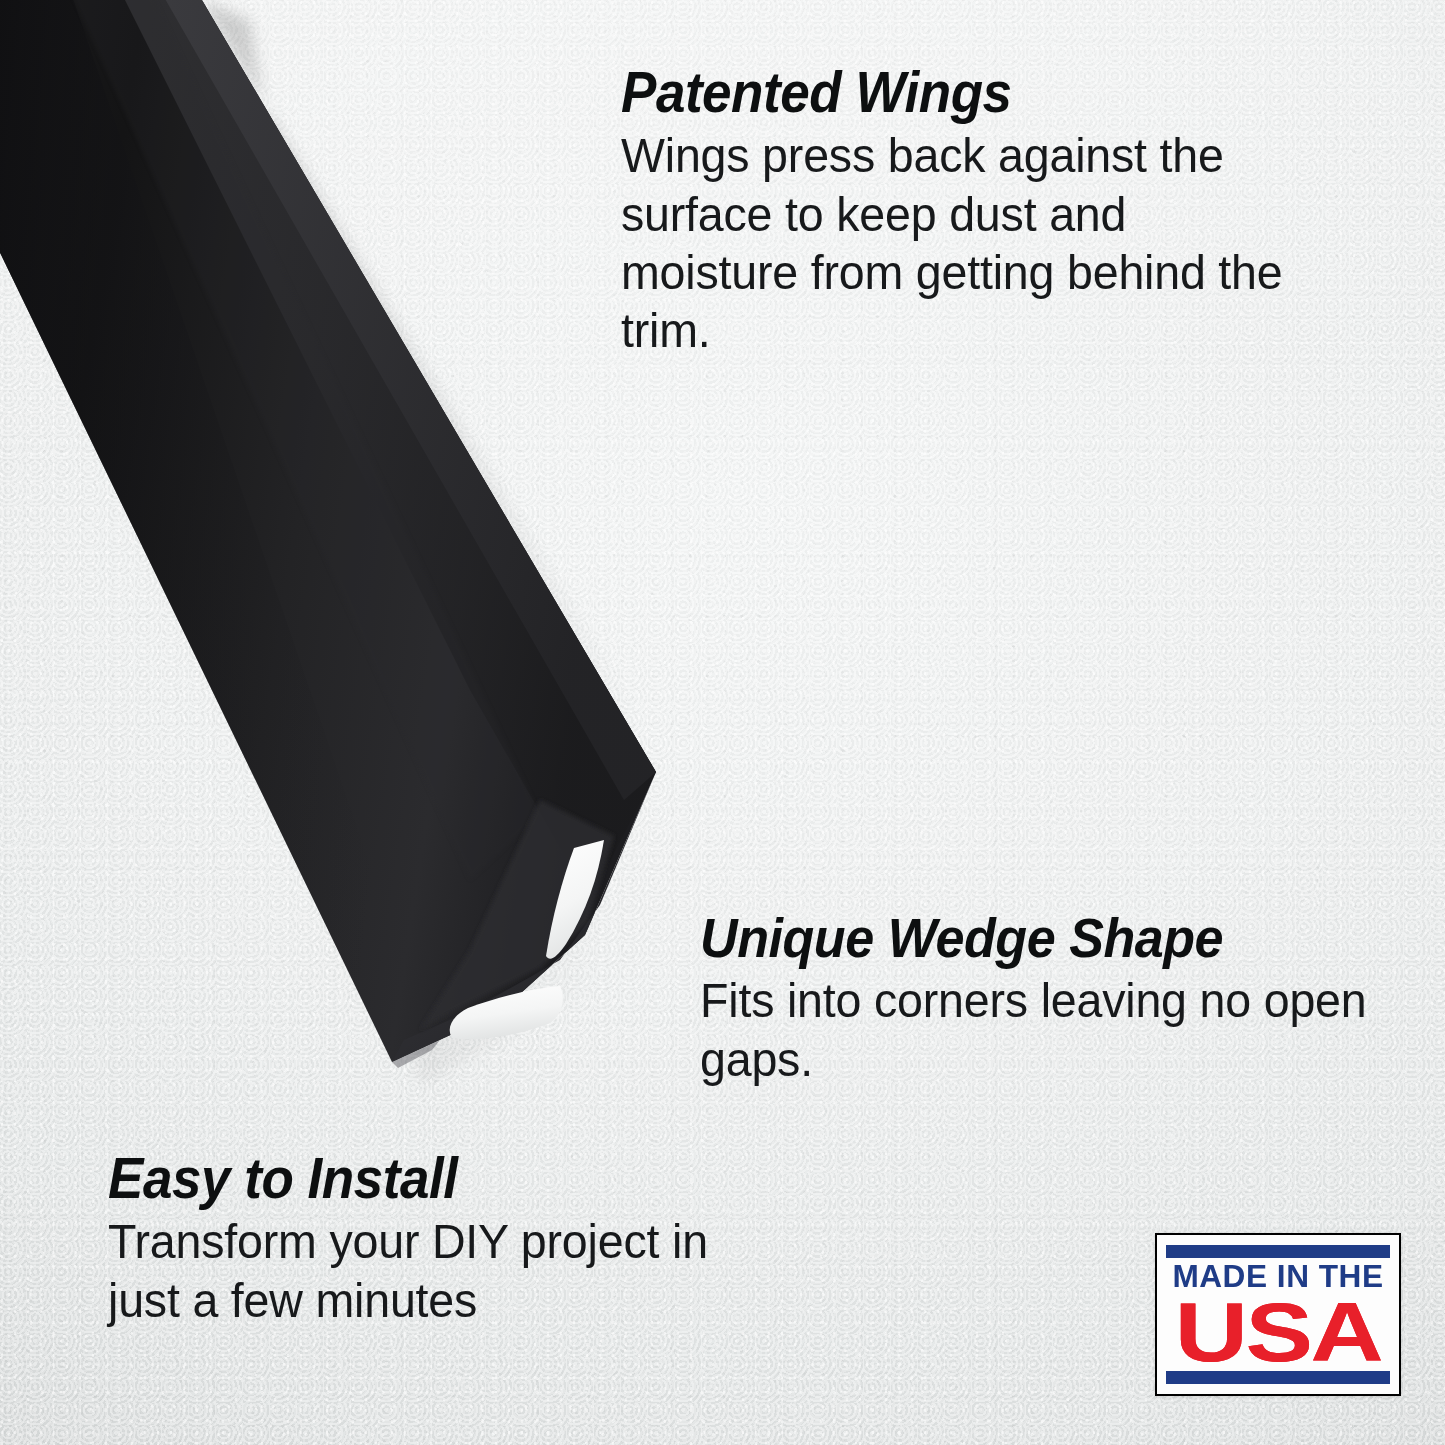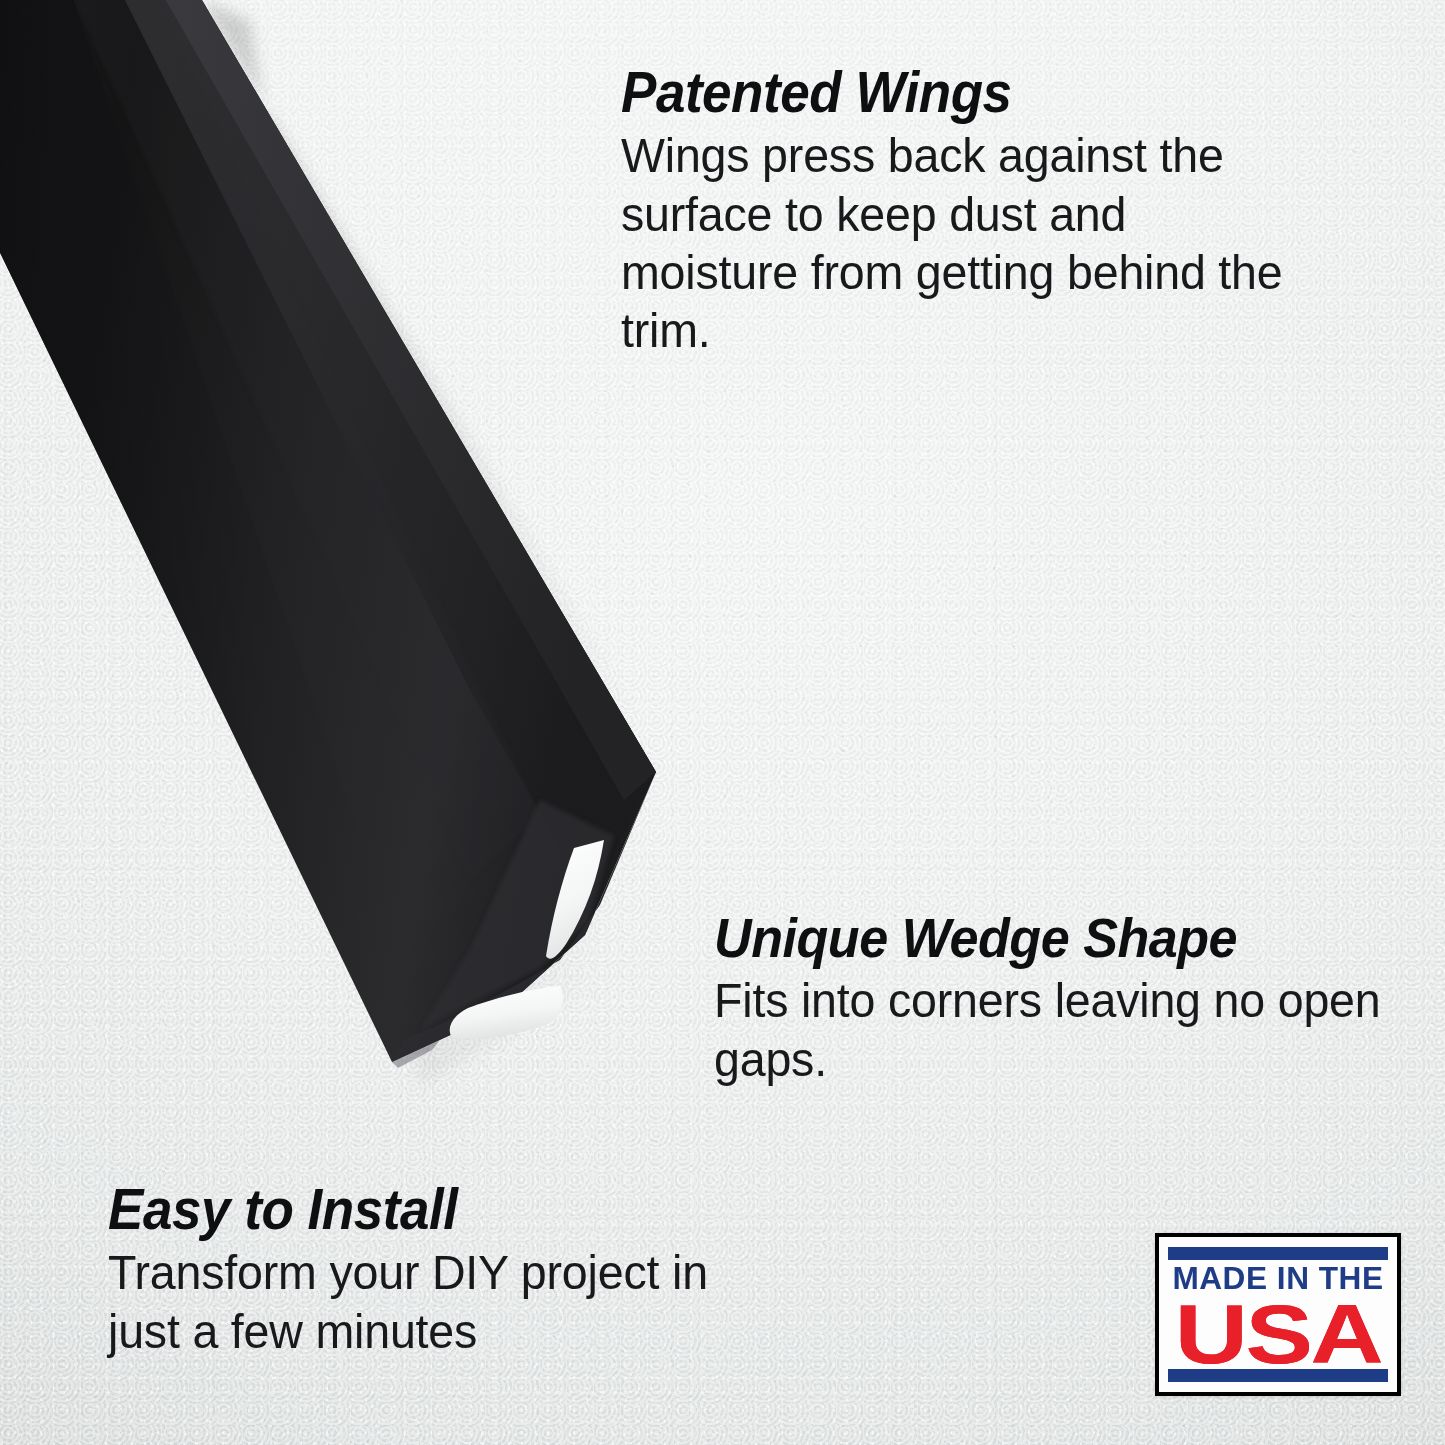--- a/index.html
+++ b/index.html
@@ -91,37 +91,37 @@
   }
 
   .f-wings     { left: 621px; top: 62px;  width: 700px; text-align: left; }
   .f-wings h2  { transform-origin: left center; }
   .f-wings p   { transform-origin: left center; }
 
   .f-adhesive  { left: 760px; top: 512px; width: 620px; text-align: center; }
   .f-adhesive h2 { transform-origin: center center; }
   .f-adhesive p  { transform-origin: center center; }
 
-  .f-wedge     { left: 700px; top: 908px; width: 720px; text-align: left; margin-left: 14px; }
+  .f-wedge     { left: 700px; top: 908px; width: 720px; text-align: left; }
   .f-wedge h2  { transform-origin: left center; font-size: 56px; }
   .f-wedge p   { transform-origin: left center; }
 
-  .f-install   { left: 108px; top: 1148px; width: 720px; text-align: left; margin-top: 31px; }
+  .f-install   { left: 108px; top: 1148px; width: 720px; text-align: left; }
   .f-install h2{ transform-origin: left center; }
   .f-install p { transform-origin: left center; }
 
   
   .usa-badge {
     position: absolute;
     left: 1155px;
     top: 1233px;
     width: 246px;
     height: 163px;
     background: #fdfdfd;
-    border: 4px solid #000000;
+    border: 2px solid #000000;
     box-sizing: border-box;
     overflow: hidden;
     box-shadow: 0 1px 4px rgba(0,0,0,.10);
   }
   .usa-bar {
     position: absolute;
     left: 9px;
     right: 9px;
     height: 13px;
     background: #1f3c87;

